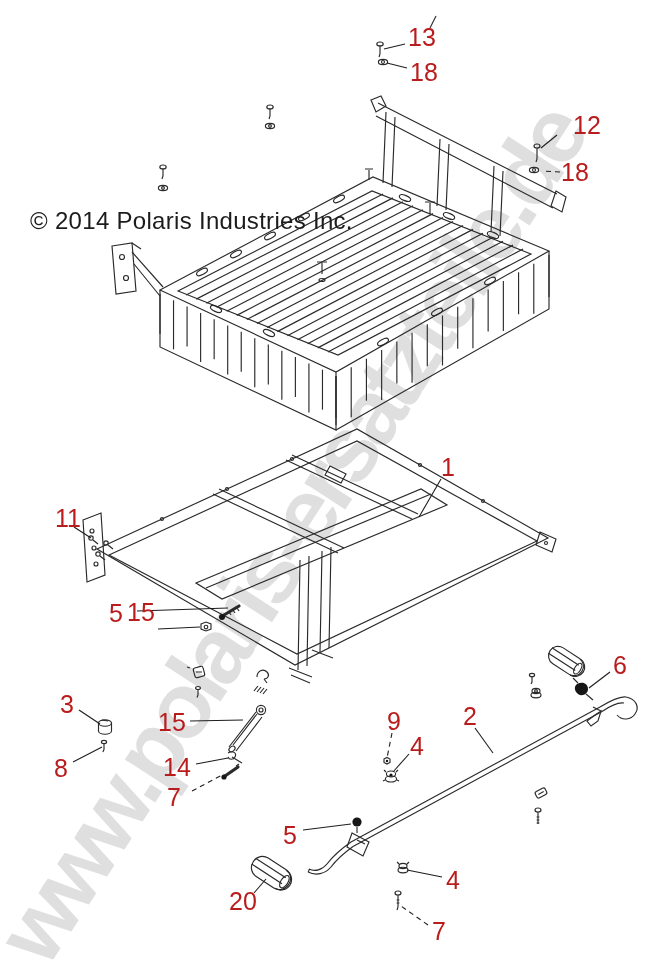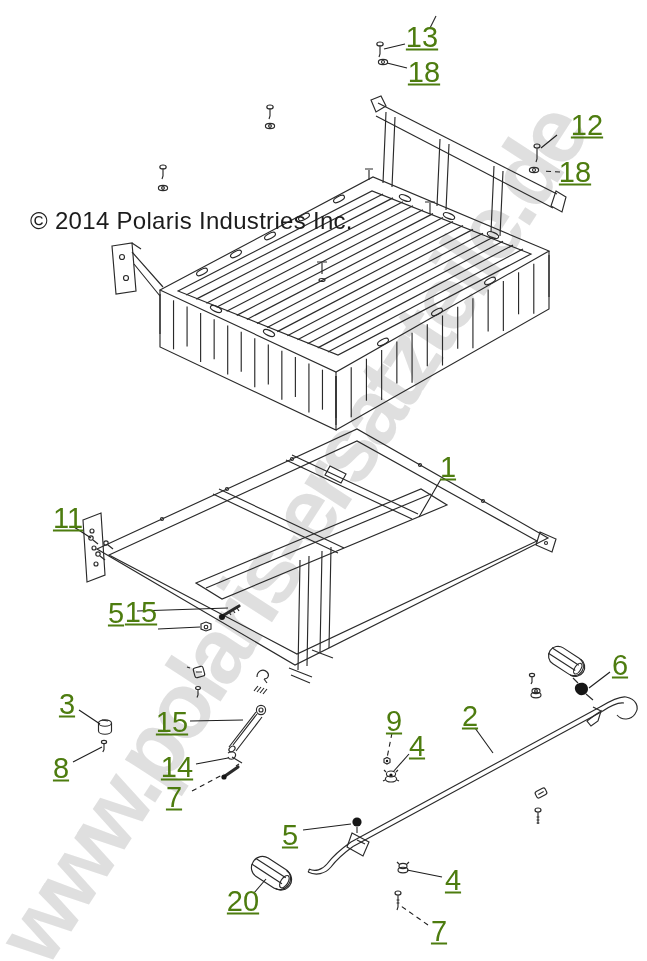--- a/index.html
+++ b/index.html
@@ -14,21 +14,21 @@
     white-space:nowrap;user-select:none;
   }
   #copyright{
     position:absolute;left:30px;top:207px;z-index:3;
     font-size:24px;color:#1c1c1c;letter-spacing:0.3px;
   }
   #art{position:absolute;left:0;top:0;z-index:2;}
   #callout-layer{position:absolute;left:0;top:0;width:647px;height:961px;z-index:3;pointer-events:none;}
   .callout{
     position:absolute;transform:translate(-50%,-50%);
-    font-size:29px;color:#4d7c0f;line-height:1;text-decoration:underline;
+    font-size:25px;color:#b91c1c;line-height:1;
   }
   .leader{stroke:#1e1e1e;stroke-width:1.1;}
   .ln{stroke:#2a2a2a;stroke-width:1.15;fill:none;}
   .thick{stroke:#2a2a2a;stroke-width:3.2;fill:none;stroke-linecap:round;}
   .filldark{fill:#161616;stroke:none;}
 </style>
 </head>
 <body>
 
 <div id="watermark" style="color: rgb(198, 198, 198); opacity: 0.55;">www.polaris-ersatzteile.de</div>

